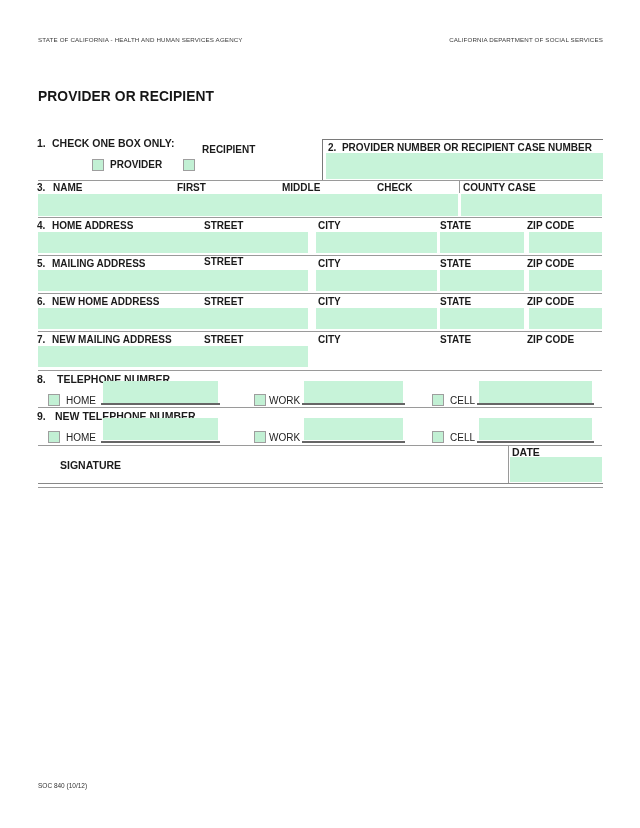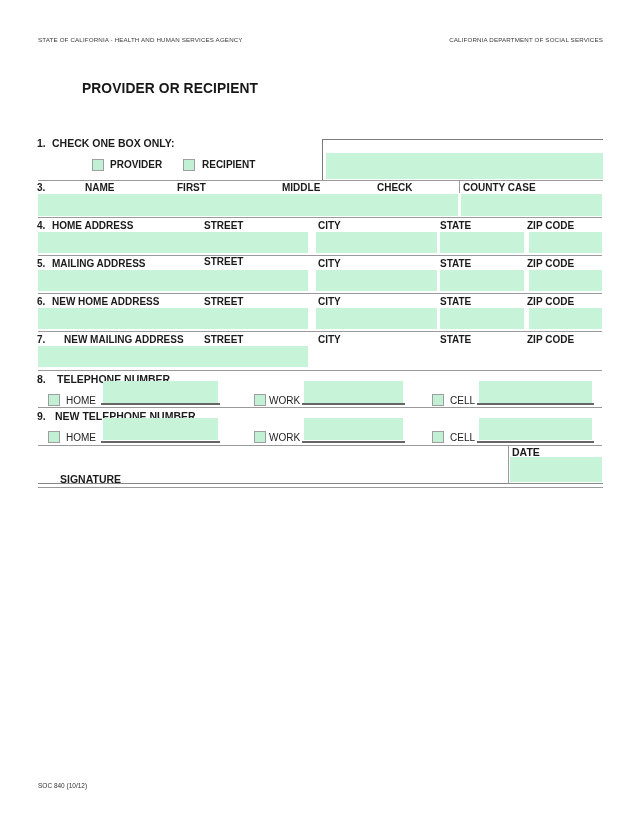--- a/index.html
+++ b/index.html
@@ -22,36 +22,37 @@
   .footer{font-size:6.5px;font-weight:400;color:#333;white-space:nowrap;}
 </style>
 </head>
 <body>
 
 <div class="page">
 
   <div class="abs tiny" style="left:38px;top:36px;">STATE OF CALIFORNIA - HEALTH AND HUMAN SERVICES AGENCY</div>
   <div class="abs tiny" style="right:37px;top:36px;text-align:right;">CALIFORNIA DEPARTMENT OF SOCIAL SERVICES</div>
 
-  <div class="abs title-line" style="left:38px;top:81px;margin-left:44px;">PROVIDER OR RECIPIENT</div>
+  <div class="abs title-line" style="left:38px;top:89px;">PROVIDER OR RECIPIENT</div>
 
   <div class="abs sec" style="left:37px;top:137px;">1.</div>
   <div class="abs sec" style="left:52px;top:137px;">CHECK ONE BOX ONLY:</div>
   <div class="abs cb" style="left:92px;top:159px;"></div>
   <div class="abs lbl" style="left:110px;top:159px;">PROVIDER</div>
   <div class="abs cb" style="left:183px;top:159px;"></div>
-  <div class="abs lbl" style="left:202px;top:159px;">RECIPIENT</div>
+  <div class="abs lbl" style="left:202px;top:144px;">RECIPIENT</div>
 
   <div class="abs box2" style="left:322px;top:139px;width:280px;height:40px;">
+    <div class="abs lbl" style="left:5px;top:2px;"><span>2.</span>&nbsp;&nbsp;<span>PROVIDER NUMBER OR RECIPIENT CASE NUMBER</span></div>
     <div class="abs field" style="left:3px;top:13px;width:277px;height:26px;"></div>
   </div>
 
   <div class="abs hline" style="left:38px;top:180px;width:564px;"></div>
   <div class="abs lbl" style="left:37px;top:182px;">3.</div>
-  <div class="abs lbl" style="left:53px;top:182px;margin-left:32px;">NAME</div>
+  <div class="abs lbl" style="left:53px;top:182px;">NAME</div>
   <div class="abs lbl" style="left:177px;top:182px;">FIRST</div>
   <div class="abs lbl" style="left:282px;top:182px;">MIDDLE</div>
   <div class="abs lbl" style="left:377px;top:182px;">CHECK</div>
   <div class="abs lbl" style="left:463px;top:182px;">COUNTY CASE</div>
   <div class="abs vline" style="left:459px;top:181px;height:12px;"></div>
   <div class="abs field" style="left:38px;top:194px;width:420px;height:22px;"></div>
   <div class="abs field" style="left:461px;top:194px;width:141px;height:22px;"></div>
 
   <div class="abs hline" style="left:38px;top:217px;width:564px;"></div>
   <div class="abs lbl" style="left:37px;top:220px;">4.</div>
@@ -84,21 +85,21 @@
   <div class="abs lbl" style="left:318px;top:296px;">CITY</div>
   <div class="abs lbl" style="left:440px;top:296px;">STATE</div>
   <div class="abs lbl" style="left:527px;top:296px;">ZIP CODE</div>
   <div class="abs field" style="left:38px;top:308px;width:270px;height:21px;"></div>
   <div class="abs field" style="left:316px;top:308px;width:121px;height:21px;"></div>
   <div class="abs field" style="left:440px;top:308px;width:84px;height:21px;"></div>
   <div class="abs field" style="left:529px;top:308px;width:73px;height:21px;"></div>
 
   <div class="abs hline" style="left:38px;top:331px;width:564px;"></div>
   <div class="abs lbl" style="left:37px;top:334px;">7.</div>
-  <div class="abs lbl" style="left:64px;top:334px;text-align:center;">NEW MAILING ADDRESS</div>
+  <div class="abs lbl" style="left:52px;top:334px;text-align:center;">NEW MAILING ADDRESS</div>
   <div class="abs lbl" style="left:204px;top:334px;">STREET</div>
   <div class="abs lbl" style="left:318px;top:334px;">CITY</div>
   <div class="abs lbl" style="left:440px;top:334px;">STATE</div>
   <div class="abs lbl" style="left:527px;top:334px;">ZIP CODE</div>
   <div class="abs field" style="left:38px;top:346px;width:270px;height:21px;"></div>
 
   <div class="abs hline" style="left:38px;top:370px;width:564px;"></div>
   <div class="abs sec" style="left:37px;top:373px;">8.</div>
   <div class="abs sec" style="left:57px;top:373px;">TELEPHONE NUMBER</div>
   <div class="abs cb" style="left:48px;top:394px;"></div>
@@ -124,21 +125,21 @@
   <div class="abs cb" style="left:254px;top:431px;"></div>
   <div class="abs plbl" style="left:269px;top:432px;">WORK</div>
   <div class="abs field" style="left:304px;top:418px;width:99px;height:22px;"></div>
   <div class="abs ul" style="left:302px;top:441px;width:103px;"></div>
   <div class="abs cb" style="left:432px;top:431px;"></div>
   <div class="abs plbl" style="left:450px;top:432px;">CELL</div>
   <div class="abs field" style="left:479px;top:418px;width:113px;height:22px;"></div>
   <div class="abs ul" style="left:477px;top:441px;width:117px;"></div>
 
   <div class="abs hline" style="left:38px;top:445px;width:564px;"></div>
-  <div class="abs sec" style="left:38px;top:473px;padding-left:22px;">SIGNATURE</div>
+  <div class="abs sec" style="left:38px;top:459px;padding-left:22px;">SIGNATURE</div>
   <div class="abs" style="left:38px;top:458px;width:468px;height:24px;"></div>
   <div class="abs vline" style="left:508px;top:445px;height:38px;"></div>
   <div class="abs sec" style="left:512px;top:446px;">DATE</div>
   <div class="abs field" style="left:510px;top:457px;width:92px;height:25px;"></div>
   <div class="abs hline" style="left:38px;top:483px;width:565px;background:#888;"></div>
   <div class="abs hline" style="left:38px;top:487px;width:565px;"></div>
 
   <div class="abs footer" style="left:38px;top:782px;">SOC 840 (10/12)</div>
 
 </div>

